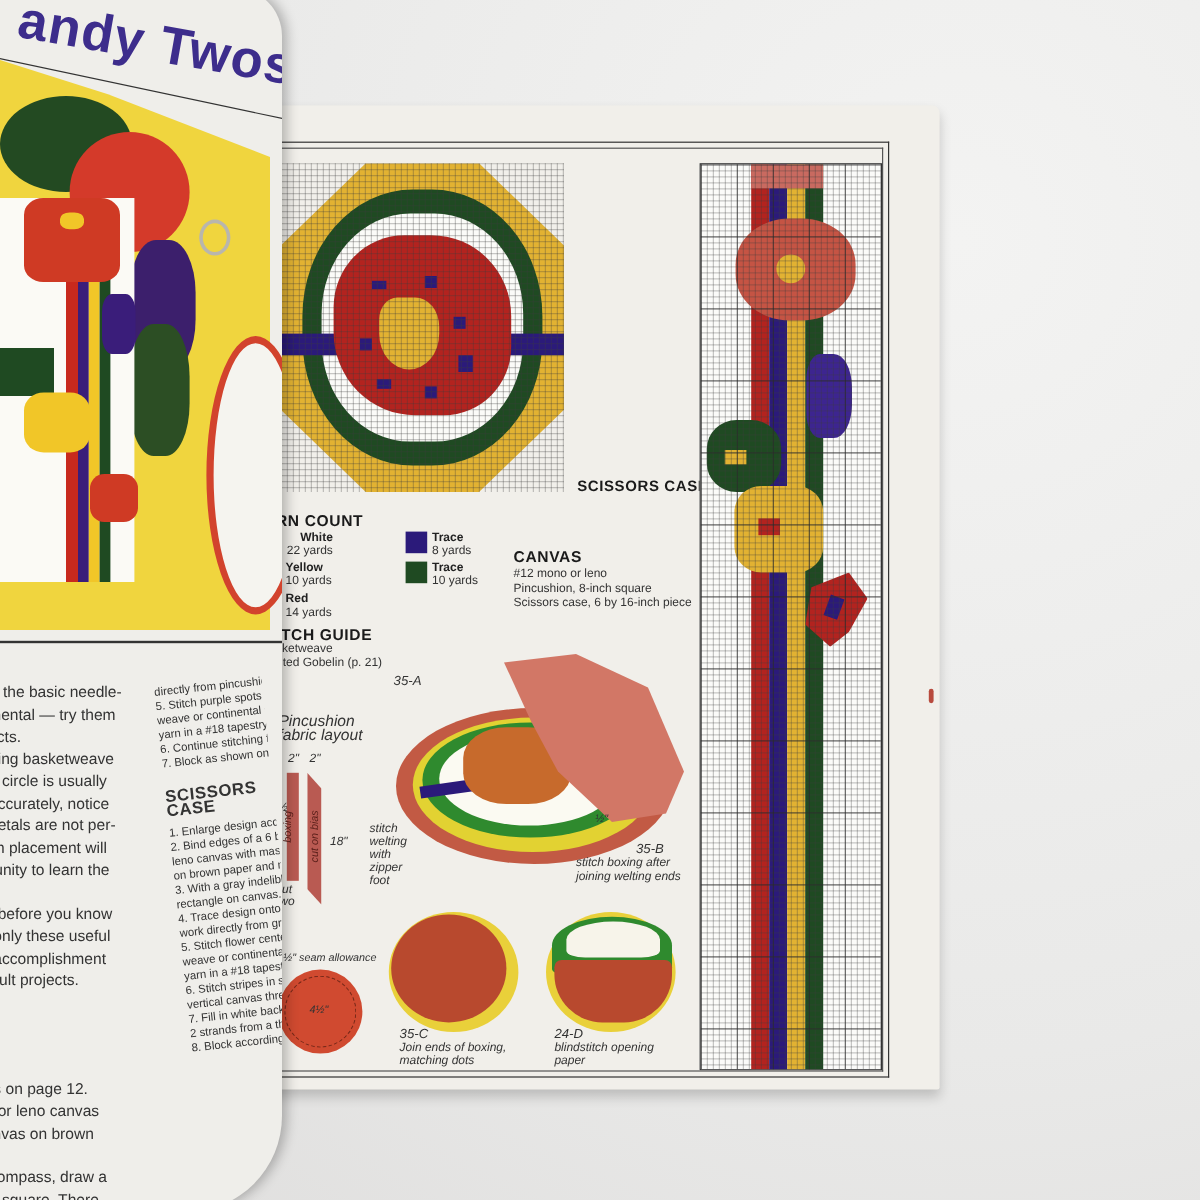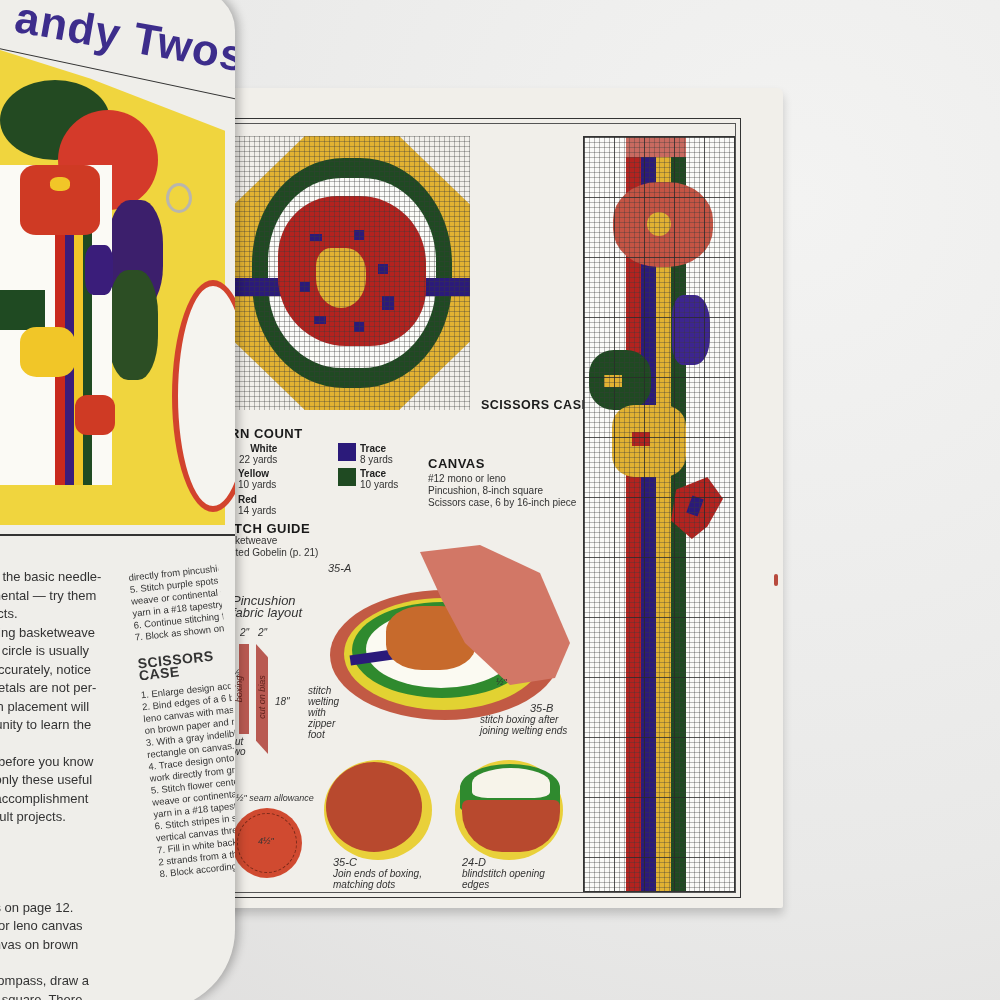--- a/index.html
+++ b/index.html
@@ -174,21 +174,21 @@
     <div>matching dots</div>
 </div>
 
 <div class="ill" style="left:455px;top:760px;width:108px;height:100px;background:#e9d03a;"></div>
 <div class="ill" style="left:460px;top:764px;width:100px;height:48px;background:#2f8a2e;border-radius:50% 50% 10% 10%;"></div>
 <div class="ill" style="left:472px;top:768px;width:78px;height:30px;background:#f7f4ea;border-radius:50% 50% 20% 20%;"></div>
 <div style="position:absolute;left:462px;top:800px;width:98px;height:52px;background:#b8492e;border-radius:6px 6px 40px 40px;"></div>
 <div class="cap" style="left:462px;top:857px;font-size:11px;">24-D</div>
 <div class="cap" style="left:462px;top:868px;">
   <div>blindstitch opening</div>
-    <div>edges</div>
+    <div>paper</div>
 </div>
 
 <div class="strip-chart">
   <div class="band" style="left:42px;width:15px;background:#b3231f;"></div>
   <div class="band" style="left:57px;width:15px;background:#2b1a7a;"></div>
   <div class="band" style="left:72px;width:15px;background:#e2b232;"></div>
   <div class="band" style="left:87px;width:15px;background:#1f4a22;"></div>
   <div class="band" style="left:42px;top:0;height:20px;width:60px;background:#c96a60;"></div>
   <div class="blob" style="left:29px;top:45px;width:100px;height:85px;background:#c55444;border-radius:45%;"></div>
   <div class="blob" style="left:63px;top:75px;width:24px;height:24px;background:#e2b232;border-radius:50%;"></div>

